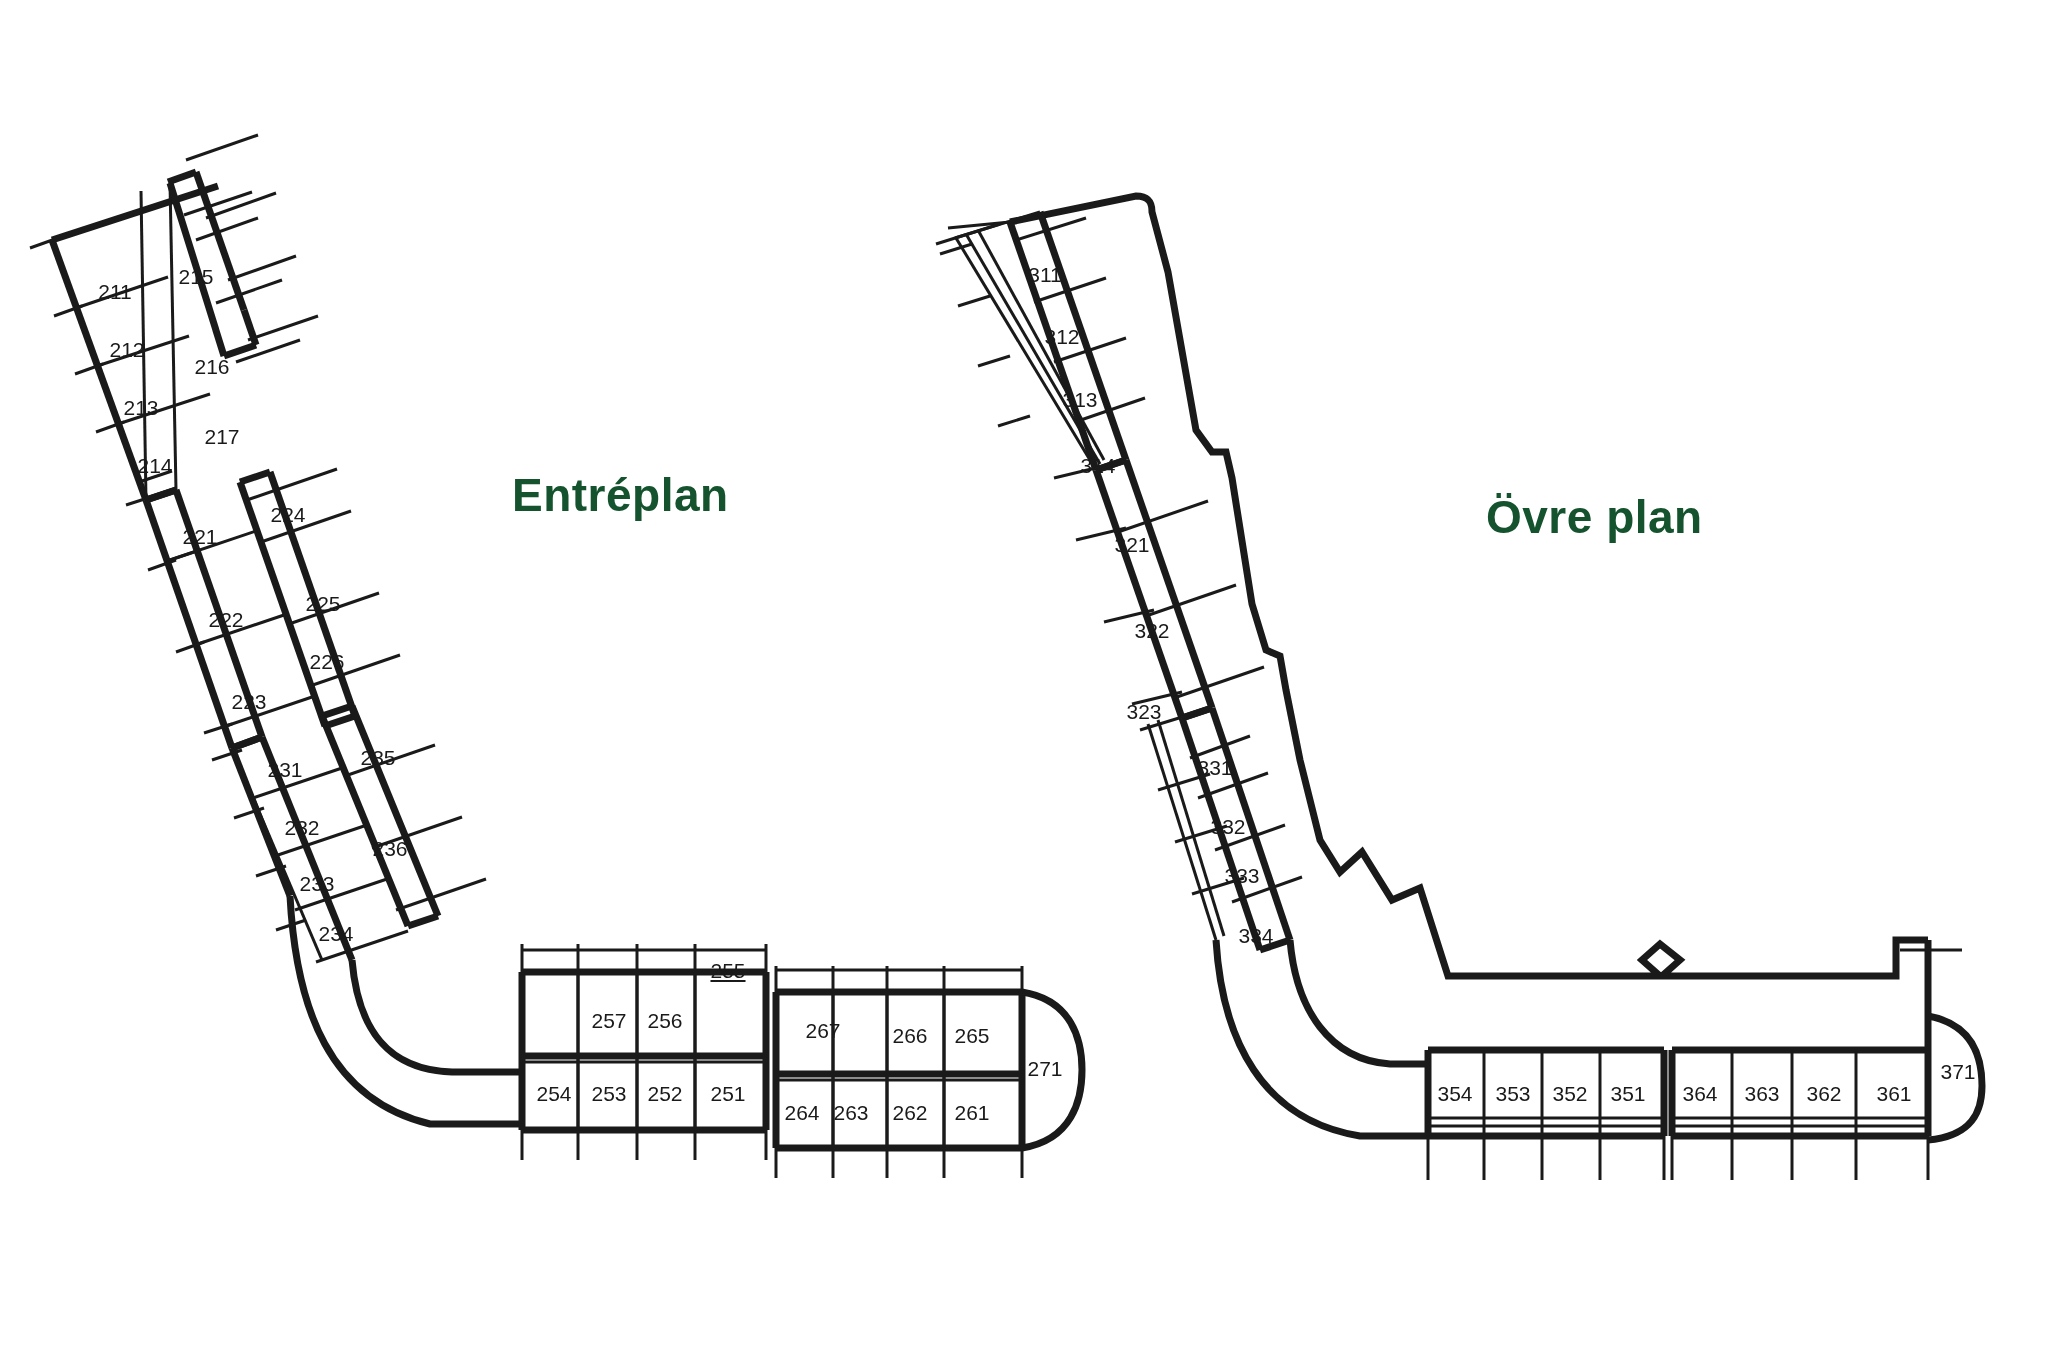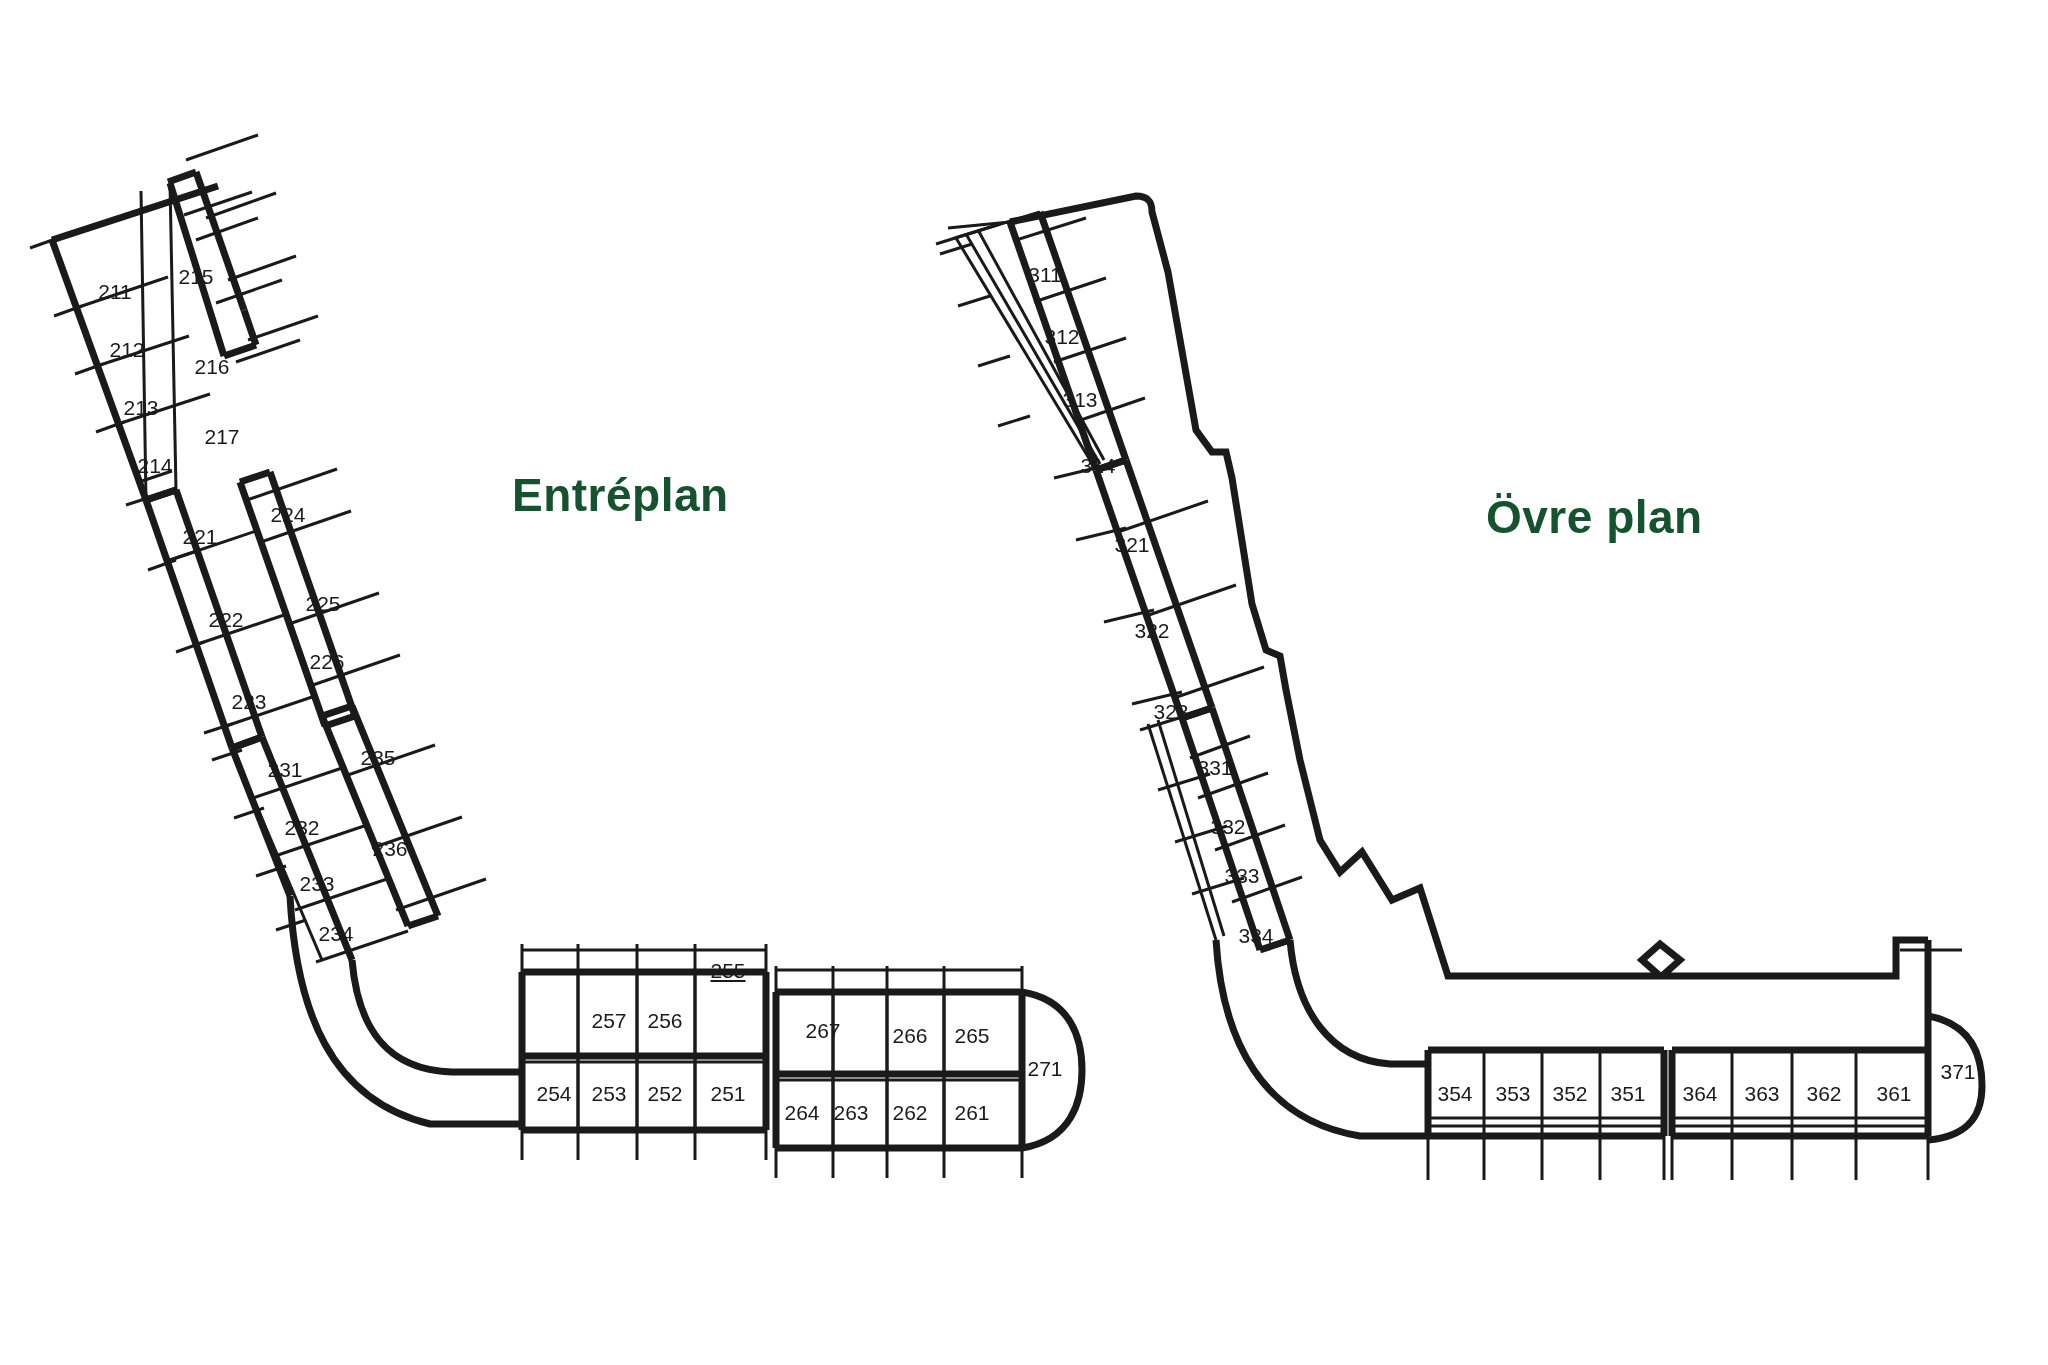--- a/index.html
+++ b/index.html
@@ -386,21 +386,21 @@
       <div class="room-label" style="left: 972px; top: 1036px;">265</div>
       <div class="room-label" style="left: 910px; top: 1036px;">266</div>
       <div class="room-label" style="left: 823px; top: 1031px;">267</div>
       <div class="room-label" style="left: 1045px; top: 1069px;">271</div>
       <div class="room-label" style="left: 1045px; top: 275px;">311</div>
       <div class="room-label" style="left: 1062px; top: 337px;">312</div>
       <div class="room-label" style="left: 1080px; top: 400px;">313</div>
       <div class="room-label" style="left: 1098px; top: 466px;">314</div>
       <div class="room-label" style="left: 1132px; top: 545px;">321</div>
       <div class="room-label" style="left: 1152px; top: 631px;">322</div>
-      <div class="room-label" style="left: 1171px; top: 712px;">323</div>
+      <div class="room-label" style="left: 1144px; top: 712px;">323</div>
       <div class="room-label" style="left: 1215px; top: 768px;">331</div>
       <div class="room-label" style="left: 1228px; top: 827px;">332</div>
       <div class="room-label" style="left: 1242px; top: 876px;">333</div>
       <div class="room-label" style="left: 1256px; top: 936px;">334</div>
       <div class="room-label" style="left: 1628px; top: 1094px;">351</div>
       <div class="room-label" style="left: 1570px; top: 1094px;">352</div>
       <div class="room-label" style="left: 1513px; top: 1094px;">353</div>
       <div class="room-label" style="left: 1455px; top: 1094px;">354</div>
       <div class="room-label" style="left: 1894px; top: 1094px;">361</div>
       <div class="room-label" style="left: 1824px; top: 1094px;">362</div>

